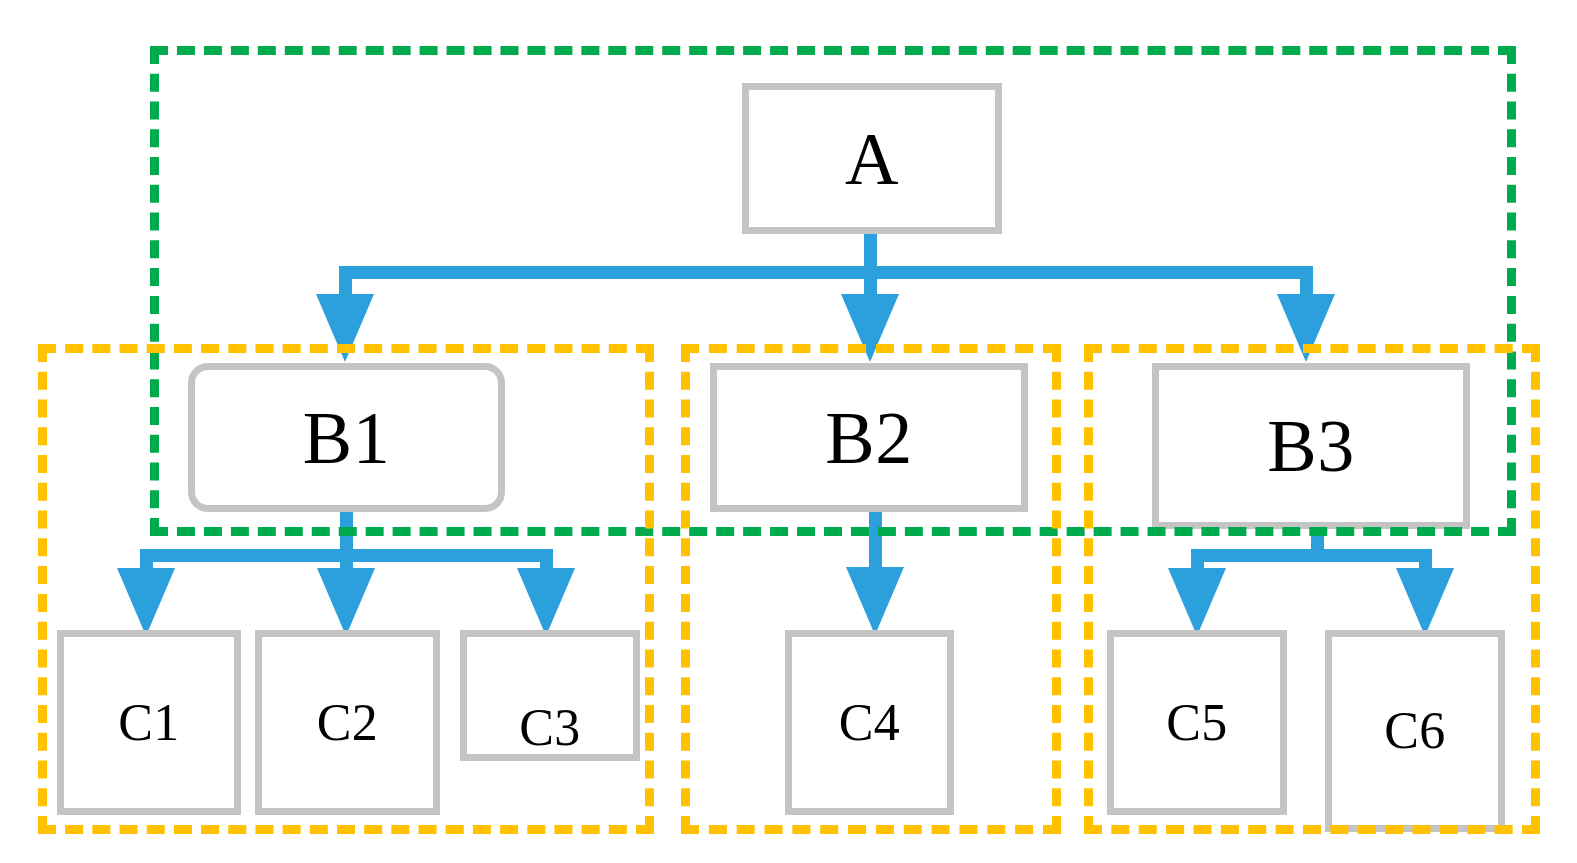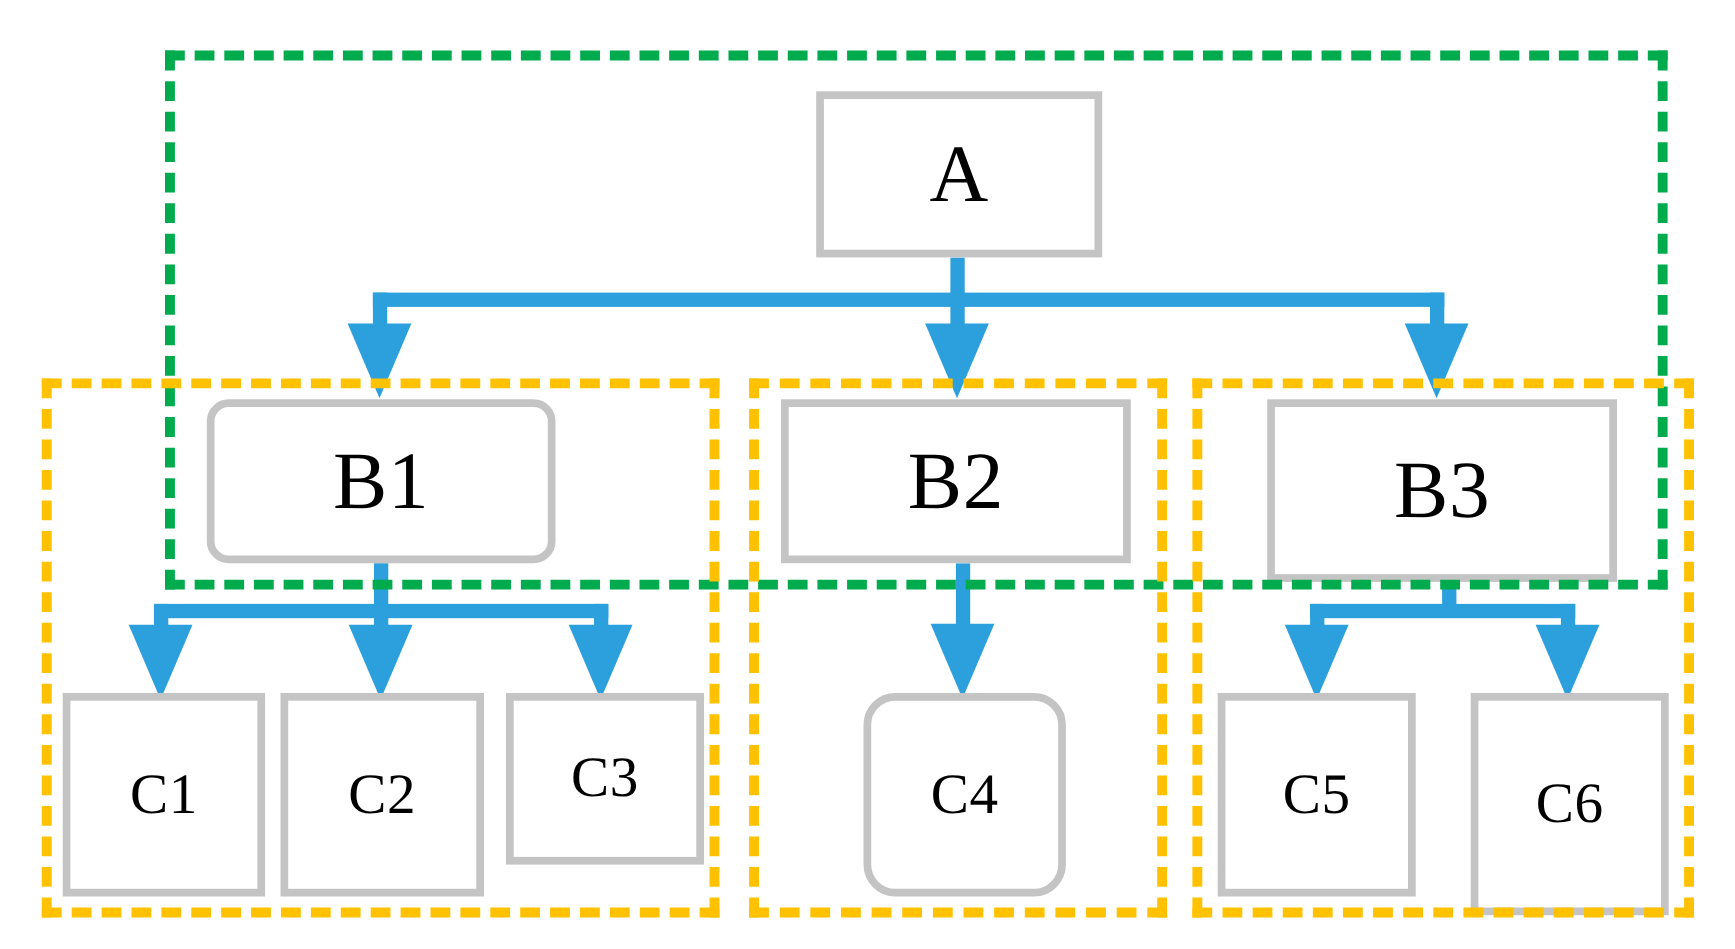--- a/index.html
+++ b/index.html
@@ -121,30 +121,30 @@
   <div class="node level-b" style="left:1152px; top:363px; width:318px; height:166px;">
     <span class="label">B3</span>
   </div>
 
   <div class="node level-c" style="left:57px; top:630px; width:184px; height:185px;">
     <span class="label">C1</span>
   </div>
   <div class="node level-c" style="left:255px; top:630px; width:185px; height:185px;">
     <span class="label">C2</span>
   </div>
-  <div class="node level-c" style="left:460px; top:630px; width:180px; height:156px;">
+  <div class="node level-c" style="left:460px; top:630px; width:180px; height:131px;align-items:flex-end;">
     <span class="label">C3</span>
   </div>
-  <div class="node level-c" style="left:785px; top:630px; width:184px; height:185px;border-radius:29px;">
+  <div class="node level-c" style="left:785px; top:630px; width:169px; height:185px;">
     <span class="label">C4</span>
   </div>
   <div class="node level-c" style="left:1107px; top:630px; width:180px; height:185px;">
     <span class="label">C5</span>
   </div>
-  <div class="node level-c" style="left:1325px; top:630px; width:180px; height:202px;margin-left:12px;">
+  <div class="node level-c" style="left:1325px; top:630px; width:180px; height:202px;">
     <span class="label">C6</span>
   </div>
 
   <div class="group green" style="left:150px; top:46px; width:1366px; height:490px;"></div>
 
   <div class="group amber" style="left:38px; top:344px; width:616px; height:490px;"></div>
   <div class="group amber" style="left:681px; top:344px; width:380px; height:490px;"></div>
   <div class="group amber" style="left:1084px; top:344px; width:456px; height:490px;"></div>
 
 </div>

